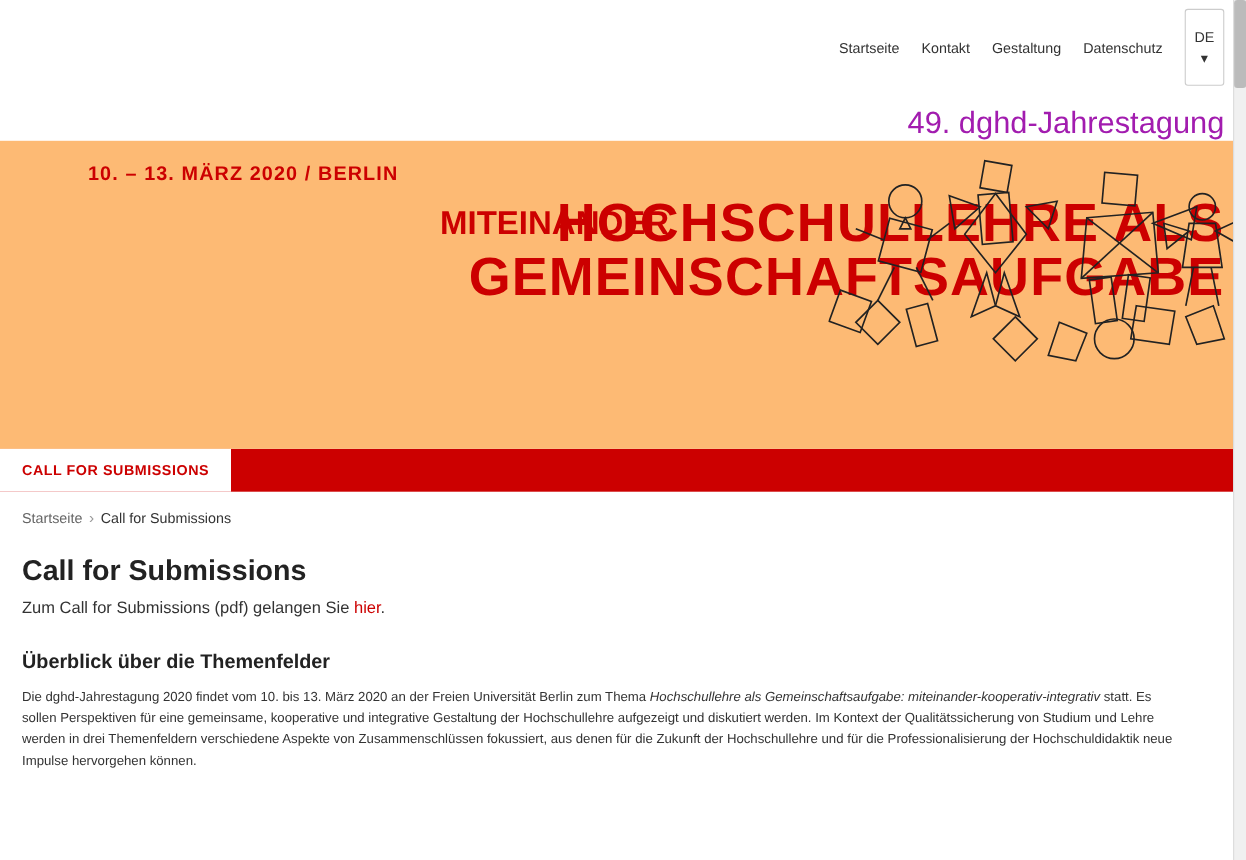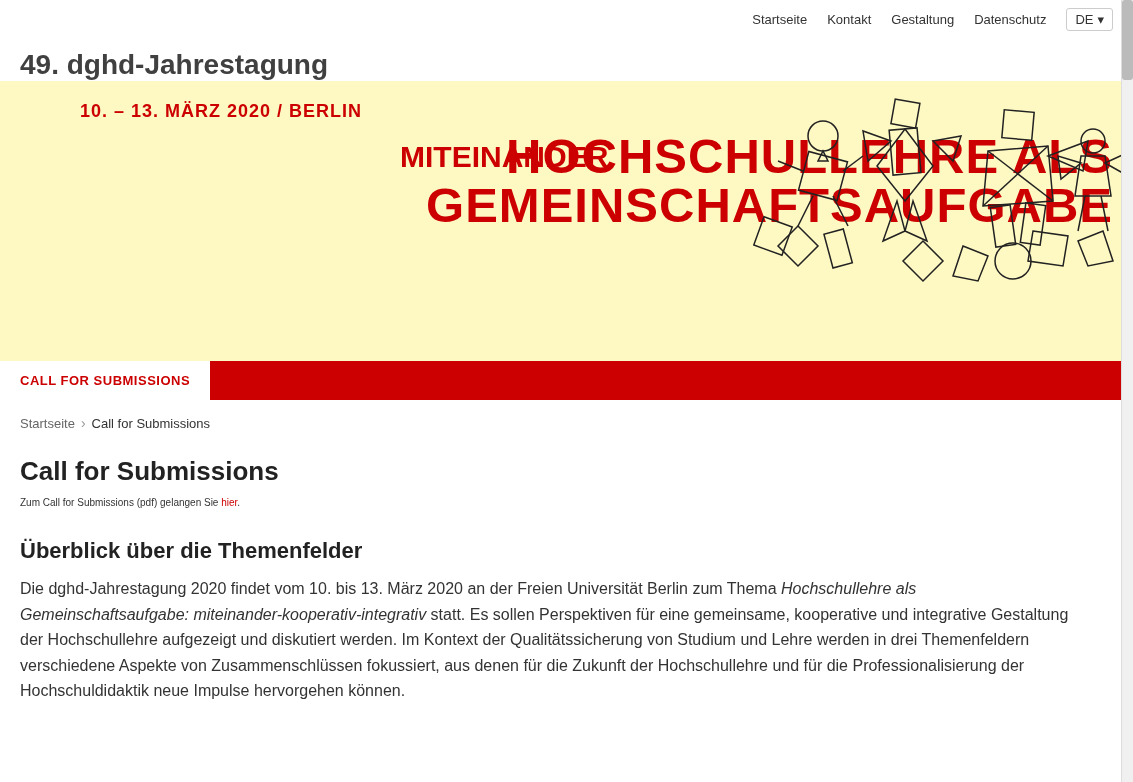--- a/index.html
+++ b/index.html
@@ -13,42 +13,44 @@
       padding: 8px 20px;
       gap: 20px;
       font-size: 13px;
     }
     .top-nav a {
       text-decoration: none;
       color: #333;
     }
     .lang-selector {
       border: 1px solid #ccc;
-      padding: 3px 8px;
+      padding: 17px 8px;
       border-radius: 3px;
       display: flex;
       align-items: center;
       gap: 4px;
       cursor: pointer;
       font-size: 13px;
+      flex-direction: column;
     }
 
     
     .site-title {
       padding: 10px 20px 0 20px;
       font-size: 28px;
-      color: #404040;
-      font-weight: bold;
+      color: #a21caf;
+      font-weight: normal;
+      text-align: right;
     }
 
     
     .banner {
       position: relative;
       width: 100%;
-      background: #fef9c3;
+      background: #fdba74;
       padding: 20px 20px 10px 80px;
       min-height: 280px;
       overflow: hidden;
     }
     .banner-date {
       color: #cc0000;
       font-size: 18px;
       font-weight: bold;
       letter-spacing: 1px;
       margin-bottom: 10px;
@@ -135,39 +137,39 @@
       padding: 10px 20px 20px 20px;
       max-width: 1100px;
     }
     .page-title {
       font-size: 26px;
       font-weight: bold;
       color: #222;
       margin-bottom: 10px;
     }
     .pdf-link-text {
-      font-size: 10px;
+      font-size: 15px;
       color: #333;
       margin-bottom: 30px;
     }
     .pdf-link-text a {
       color: #cc0000;
       text-decoration: none;
     }
 
     .section-title {
-      font-size: 22px;
+      font-size: 18px;
       font-weight: bold;
       color: #222;
       margin-bottom: 12px;
       margin-top: 10px;
     }
 
     .body-text {
-      font-size: 16px;
+      font-size: 12px;
       line-height: 1.6;
       color: #333;
     }
     .body-text em {
       font-style: italic;
     }
 
     
     .scrollbar {
       position: fixed;

